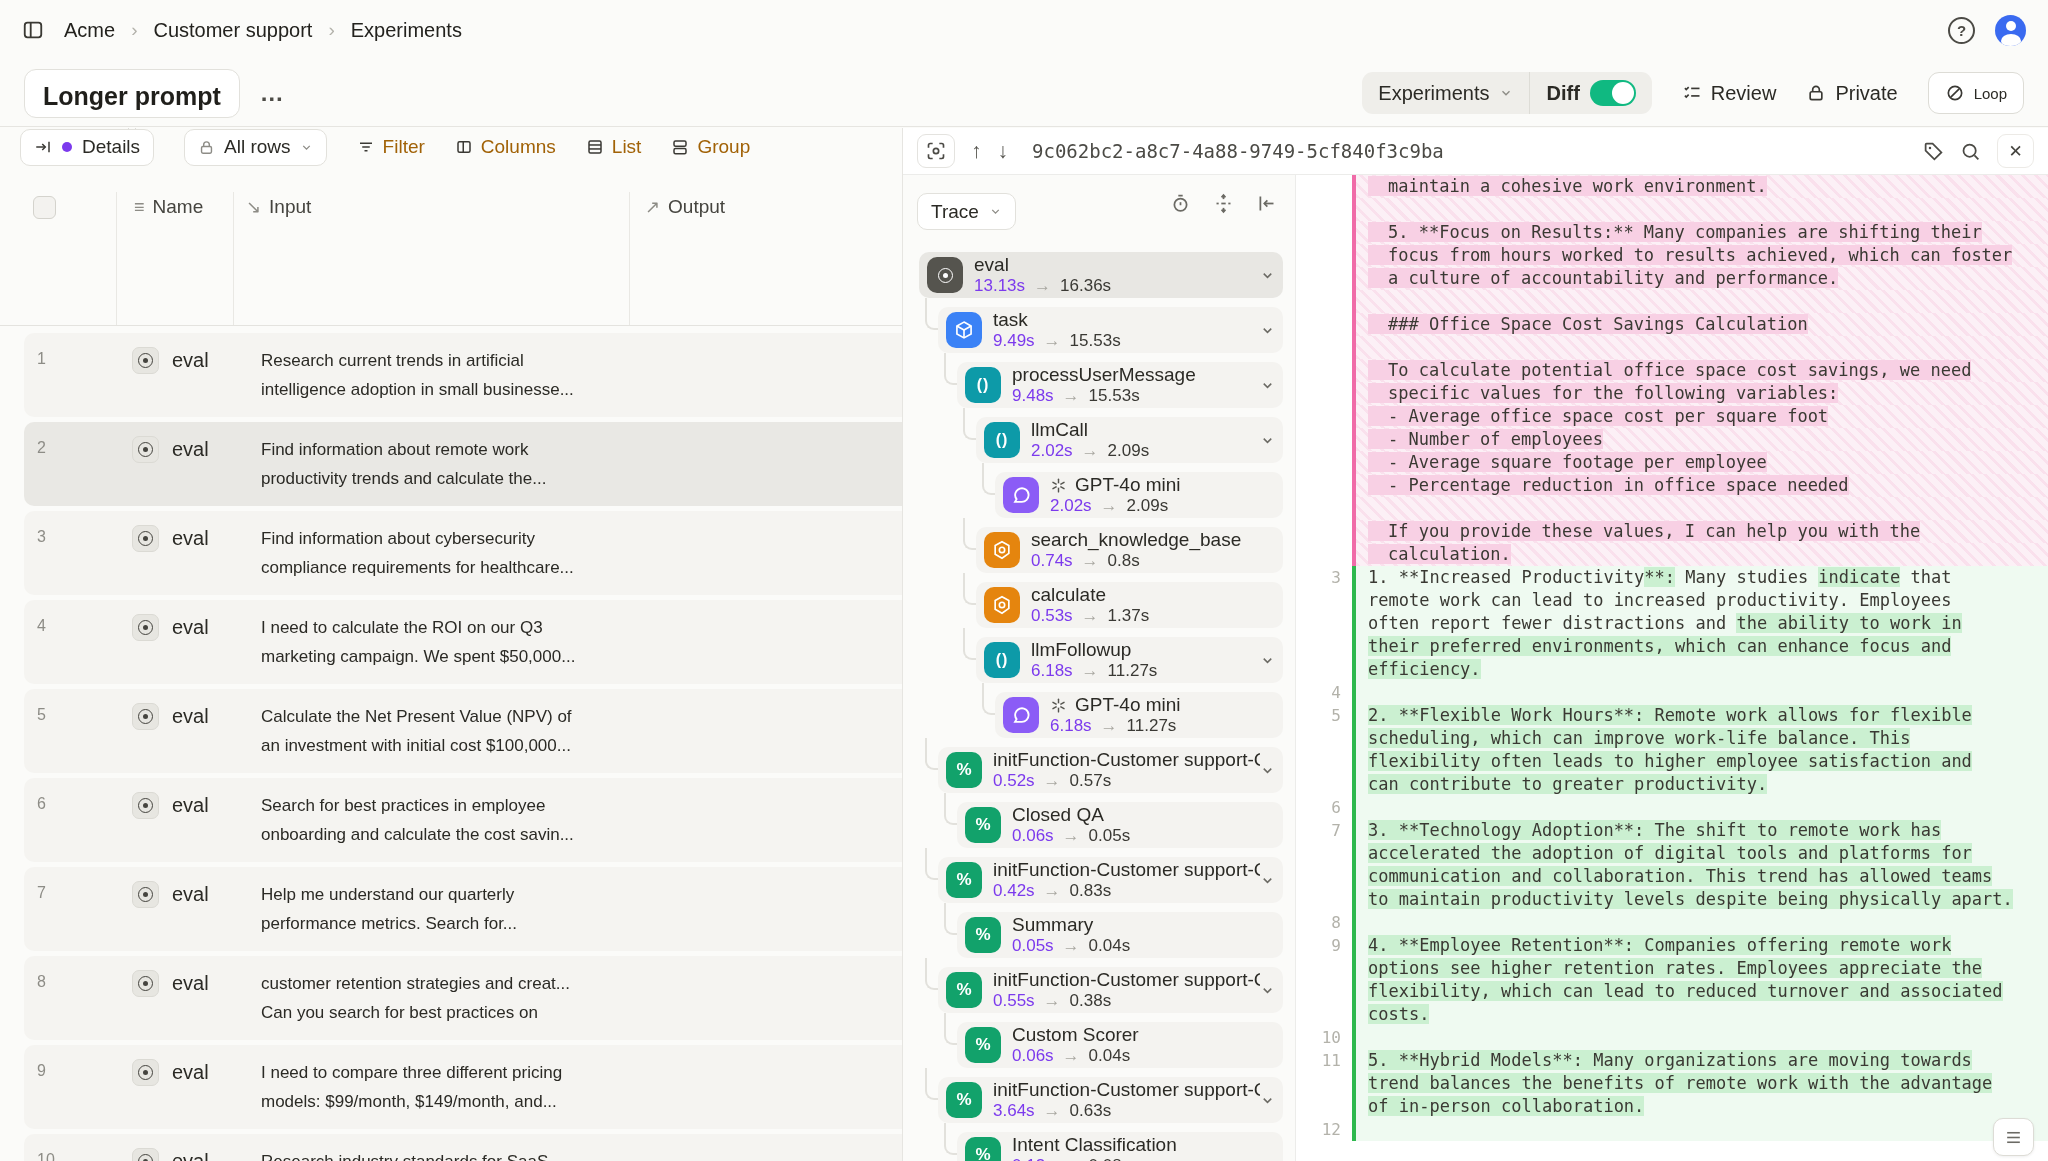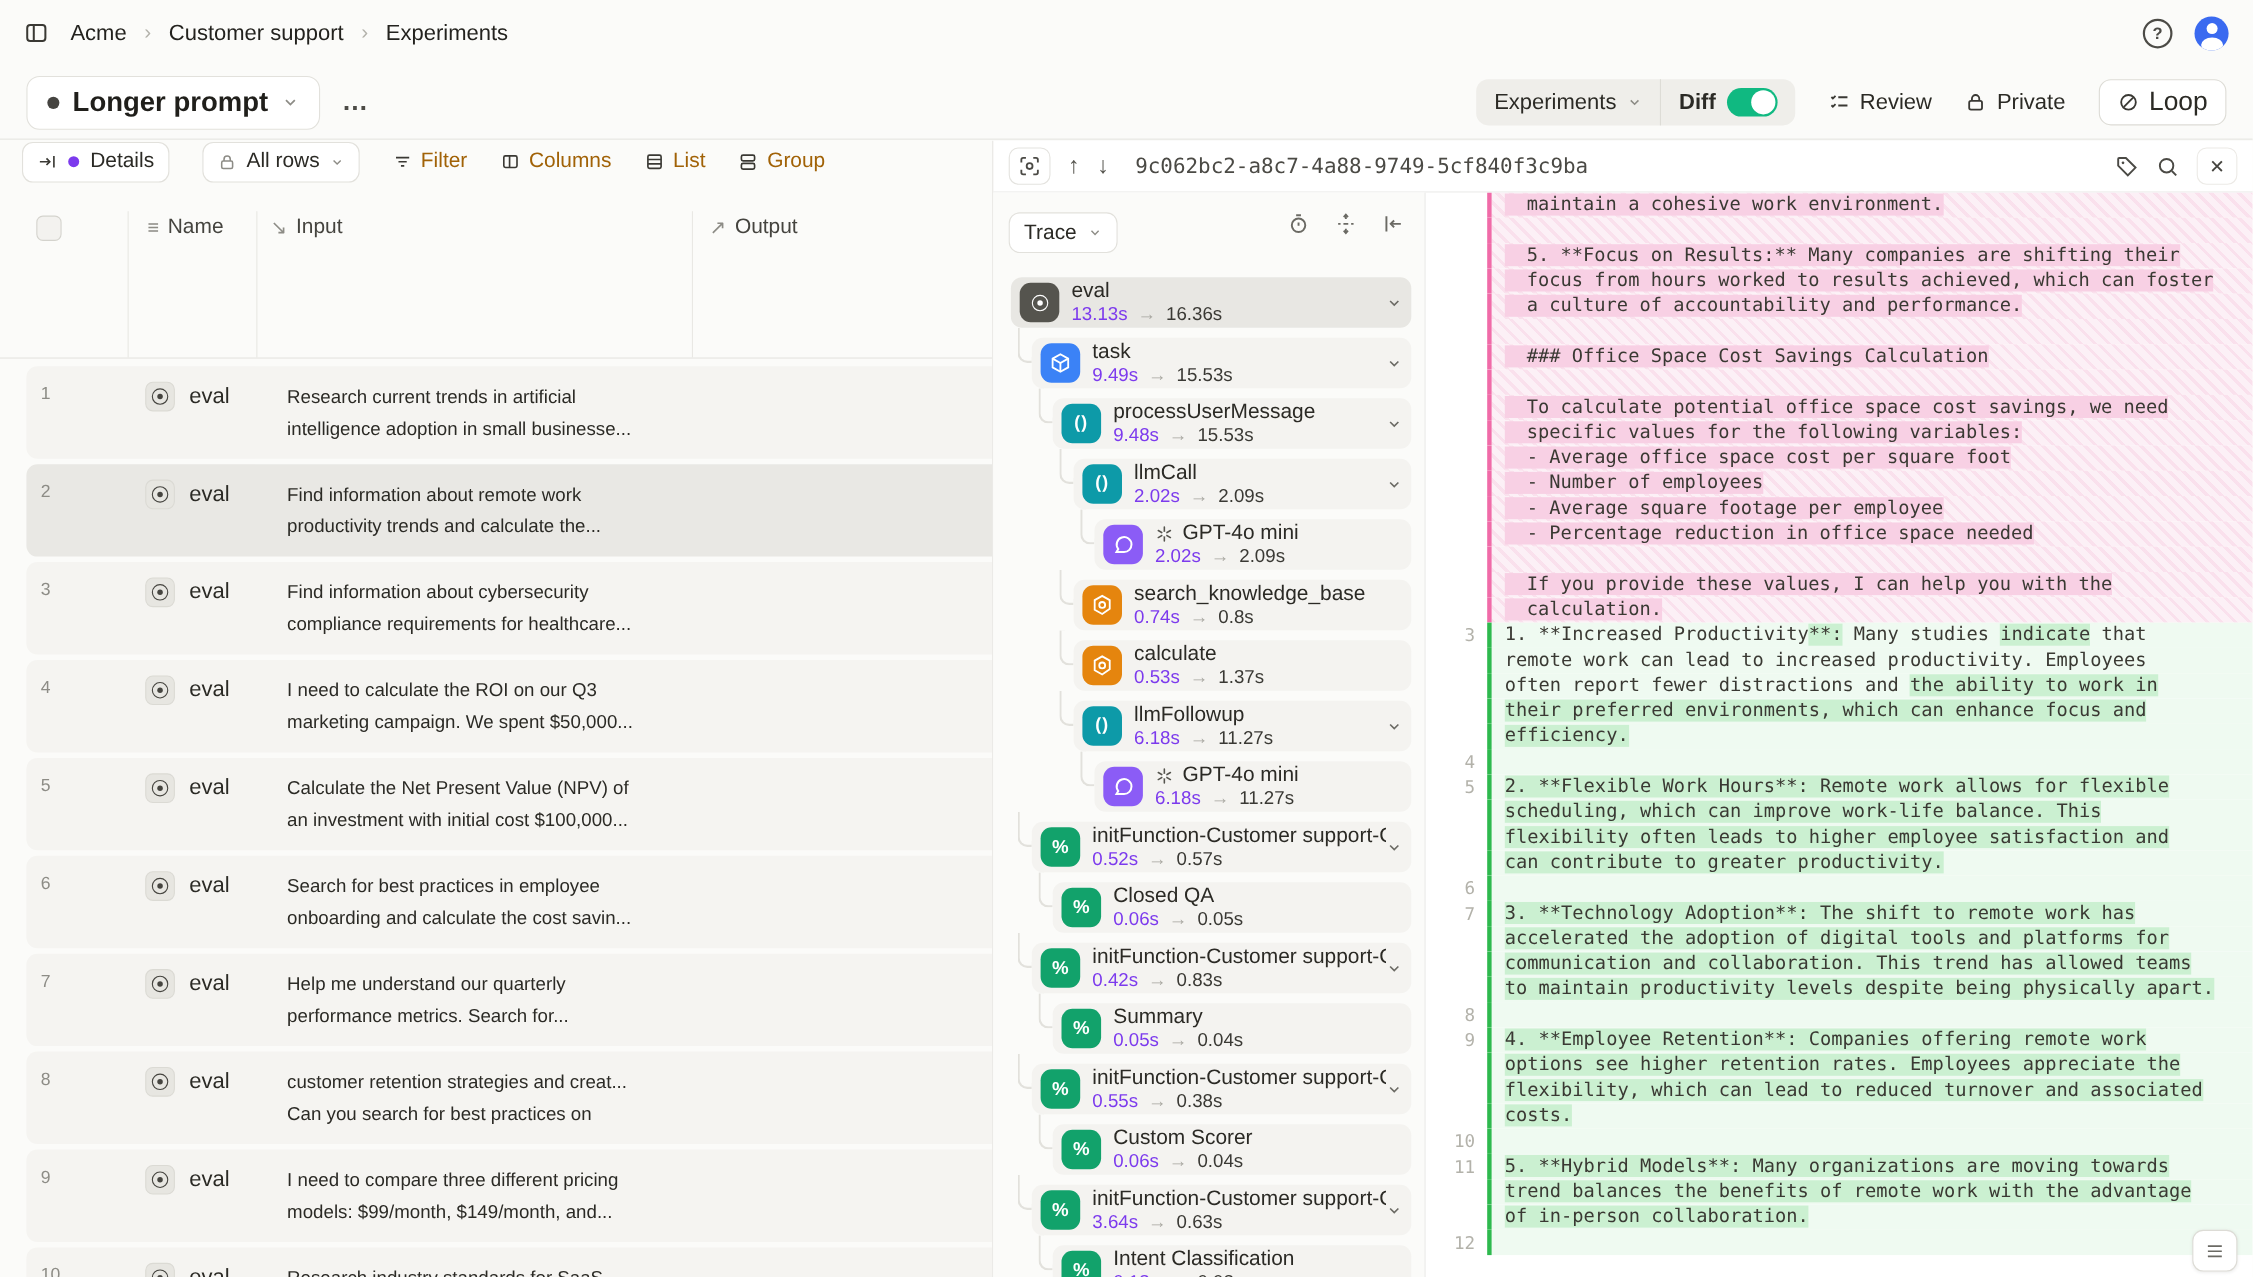--- a/index.html
+++ b/index.html
@@ -19,32 +19,32 @@
   .tb-left { display:flex; align-items:center; gap:4px; }
   .panel-toggle { margin-right:16px; }
   .tb-right { margin-left:auto; display:flex; align-items:center; gap:20px; }
   .help-btn { width:27px; height:27px; border:2px solid #4c4b46; border-radius:50%; display:flex; align-items:center; justify-content:center; font-size:15px; font-weight:700; color:#4c4b46; }
   .avatar { width:31px; height:31px; border-radius:50%; background:#3a6af0; position:relative; overflow:hidden; }
   .avatar::before { content:""; position:absolute; top:6px; left:10.5px; width:10px; height:10px; background:#fff; border-radius:50%; }
   .avatar::after { content:""; position:absolute; top:19px; left:5.5px; width:20px; height:14px; background:#fff; border-radius:50%; }
 
   
   .titlebar { position:absolute; top:60px; left:0; right:0; height:67px; border-bottom:1px solid #e6e5e1; display:flex; align-items:center; padding:0 24px; }
-  .exp-pill { display:flex; align-items:center; gap:12px; background:#fff; border:1px solid #e2e1dc; border-radius:12px; height:49px; padding:0 18px; }
+  .exp-pill { display:flex; align-items:center; gap:12px; background:#fff; border:1px solid #e2e1dc; border-radius:12px; height:49px; padding:0 18px;flex-direction:column; }
   .exp-dot { width:11px; height:11px; border-radius:50%; background:#454440; }
   .exp-name { font-size:25px; font-weight:600; color:#201f1b; }
   .more-btn { margin-left:20px; font-size:24px; letter-spacing:2px; color:#4c4b46; font-weight:700; }
   .tb2-right { margin-left:auto; display:flex; align-items:center; gap:30px; }
   .seg { display:flex; align-items:center; background:#efeeea; border-radius:11px; height:42px; }
   .seg-item { display:flex; align-items:center; gap:10px; padding:0 16px; font-size:20px; font-weight:500; color:#2b2a25; }
   .seg-div { width:1px; align-self:stretch; background:#dddcd6; }
   .toggle { width:46px; height:26px; border-radius:13px; background:#10b981; position:relative; }
   .toggle::after { content:""; position:absolute; top:2px; right:2px; width:22px; height:22px; border-radius:50%; background:#fff; }
   .flat-btn { display:flex; align-items:center; gap:9px; font-size:20px; font-weight:500; color:#2b2a25; }
-  .loop-btn { display:flex; align-items:center; gap:9px; font-size:24px; font-weight:500; color:#2b2a25; background:#fff; border:1px solid #dddcd6; border-radius:11px; height:42px; padding:0 16px; }
+  .loop-btn { display:flex; align-items:center; gap:9px; font-size:15px; font-weight:500; color:#2b2a25; background:#fff; border:1px solid #dddcd6; border-radius:11px; height:42px; padding:0 16px; }
 
   
   .left-pane { position:absolute; top:128px; left:0; width:902px; bottom:0; overflow:hidden; }
   .toolbar { height:38px; display:flex; align-items:center; padding:0 20px; gap:30px; }
   .tool-btn { display:flex; align-items:center; gap:9px; background:#fff; border:1px solid #e2e1dc; border-radius:10px; height:37px; padding:16px 13px; font-size:19px; font-weight:500; color:#2b2a25; }
   .tool-link { display:flex; align-items:center; gap:8px; font-size:19px; font-weight:500; color:#a16207; }
   .p-dot { width:10px; height:10px; border-radius:50%; background:#7c3aed; }
 
   .table-header { position:relative; height:160px; border-bottom:1px solid #e4e3df; }
   .th-cb { position:absolute; left:33px; top:30px; width:23px; height:23px; border:1.5px solid #d4d3cd; border-radius:6px; background:#f3f2ef; }

